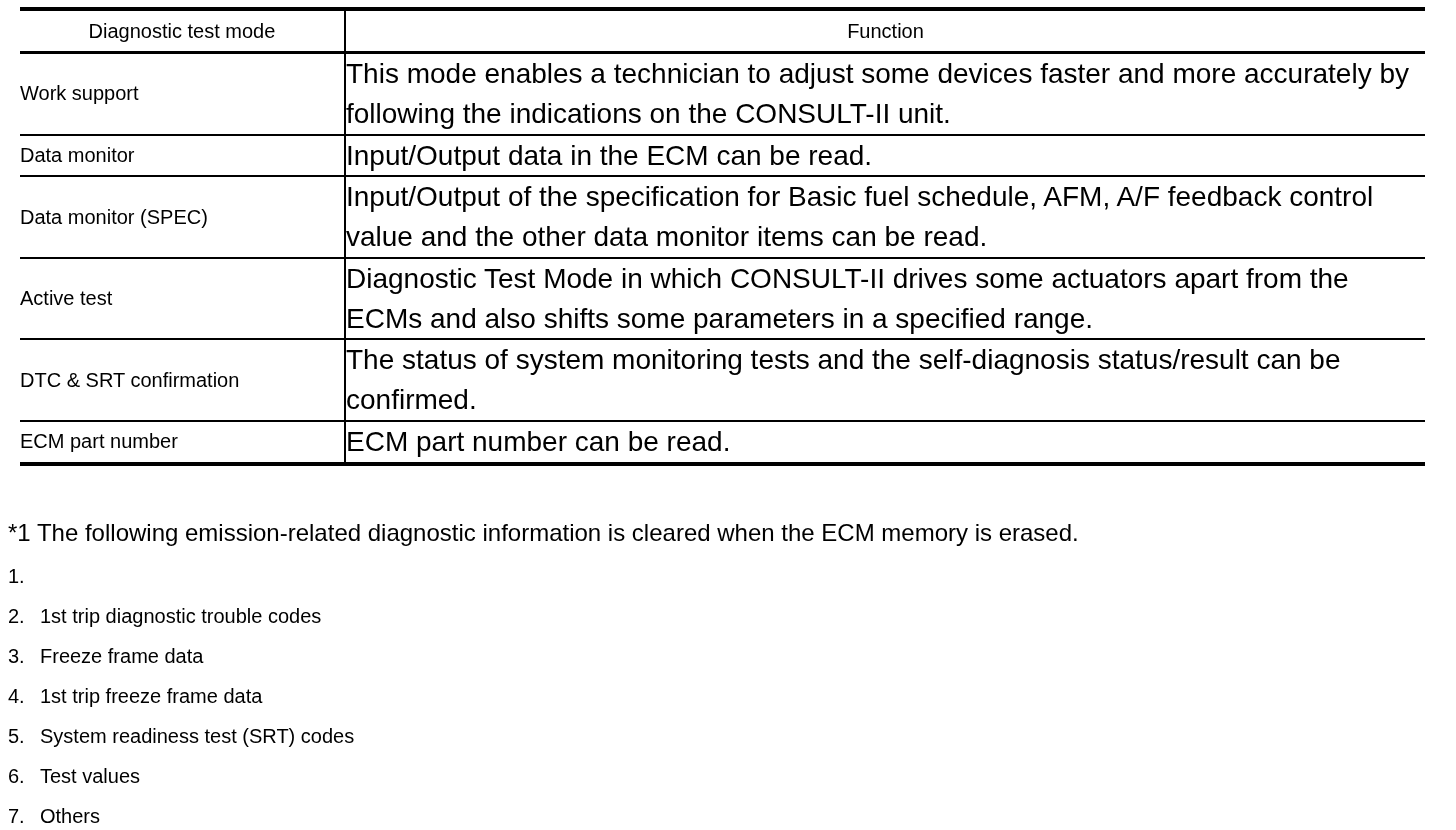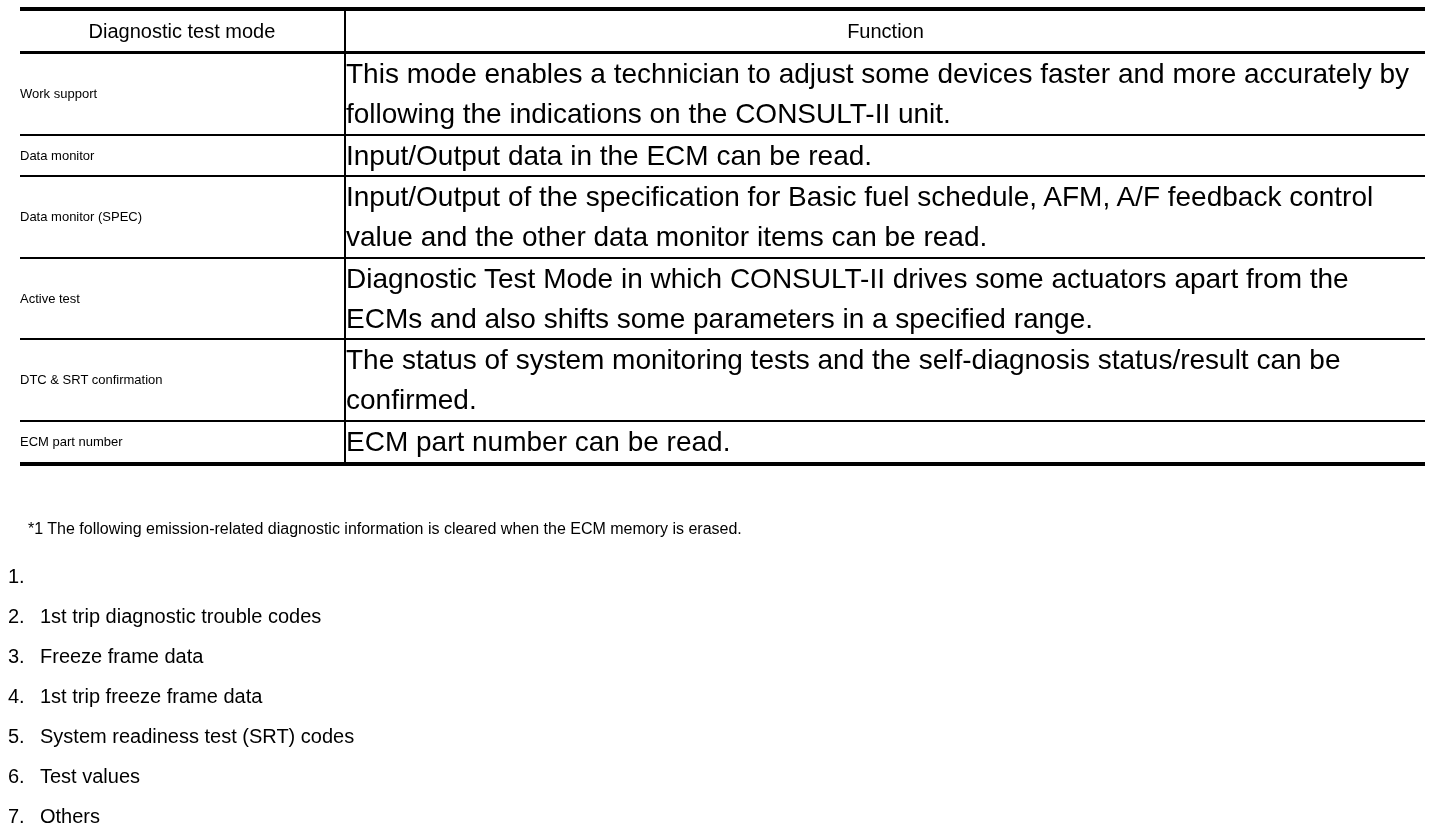--- a/index.html
+++ b/index.html
@@ -58,40 +58,39 @@
     line-height: 40px;
     border-bottom: 3px solid #000 !important;
   }
   .hdr-func {
     border-left: 2px solid #000;
     text-align: center;
   }
 
   
   .cell-mode {
-    font-size: 13px;
+    font-size: 20px;
     padding: 10px 8px 10px 10px;
     line-height: 1.35;
   }
   .cell-func {
     font-size: 28px;
     border-left: 2px solid #000;
     padding: 10px 10px 10px 18px;
     line-height: 1.42;
   }
 
   
   .footnote {
     position: absolute;
     left: 8px;
     top: 519px;
-    font-size: 16px;
+    font-size: 24px;
     line-height: 1.2;
     white-space: nowrap;
-    margin-left: 20px;
   }
 
   .note-list {
     position: absolute;
     left: 8px;
     top: 556px;
     width: 900px;
   }
   .note-item {
     display: flex;

